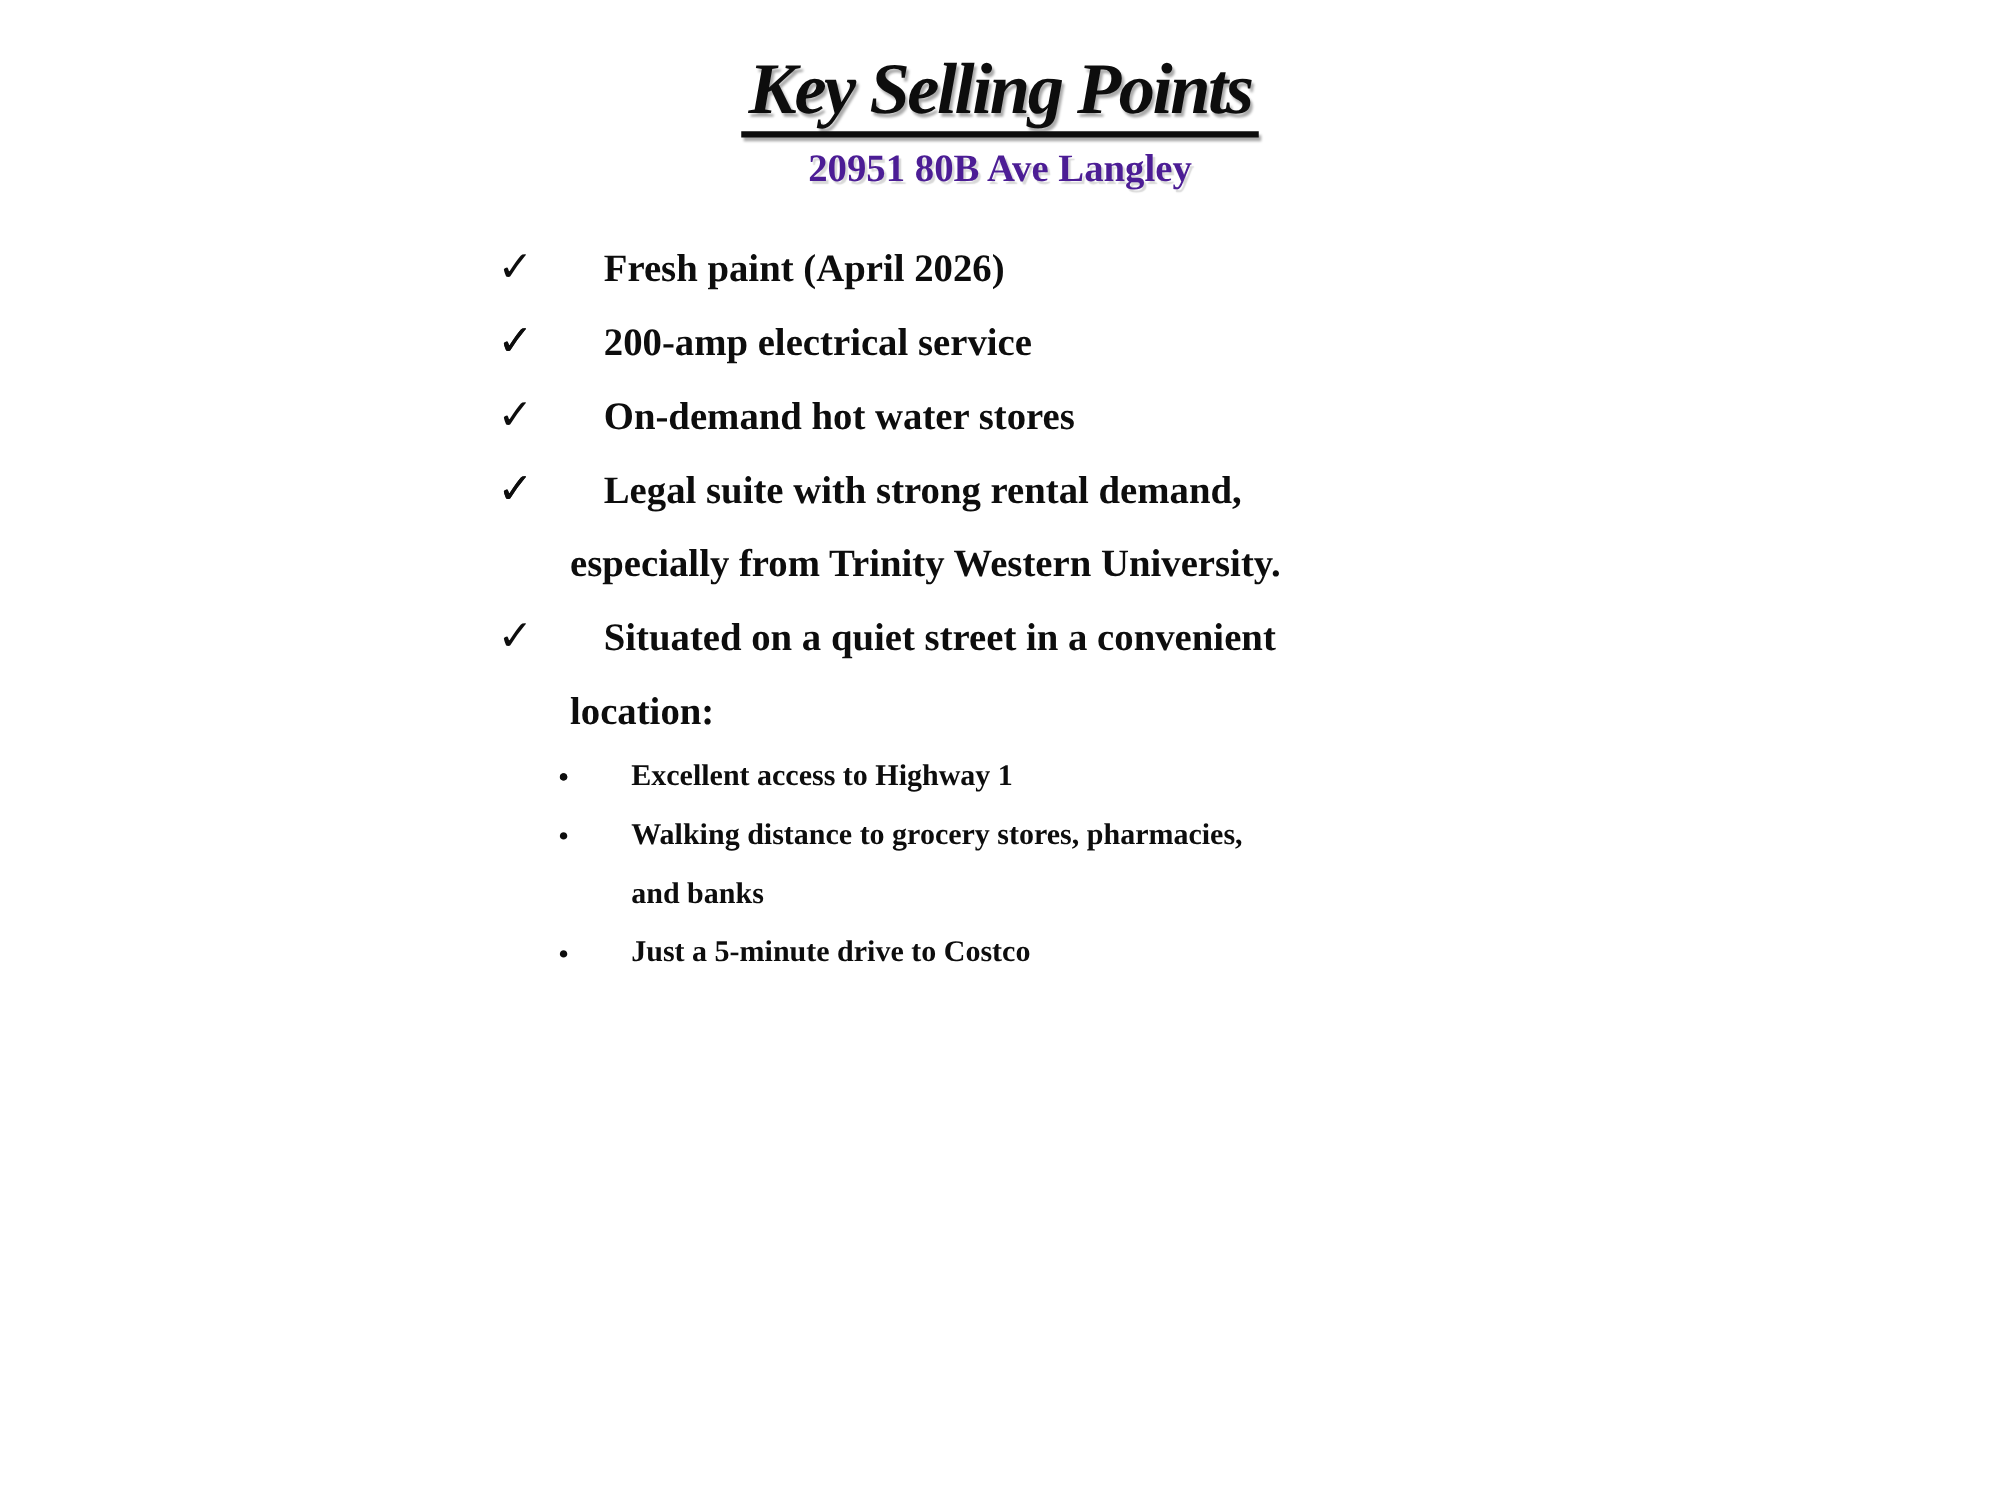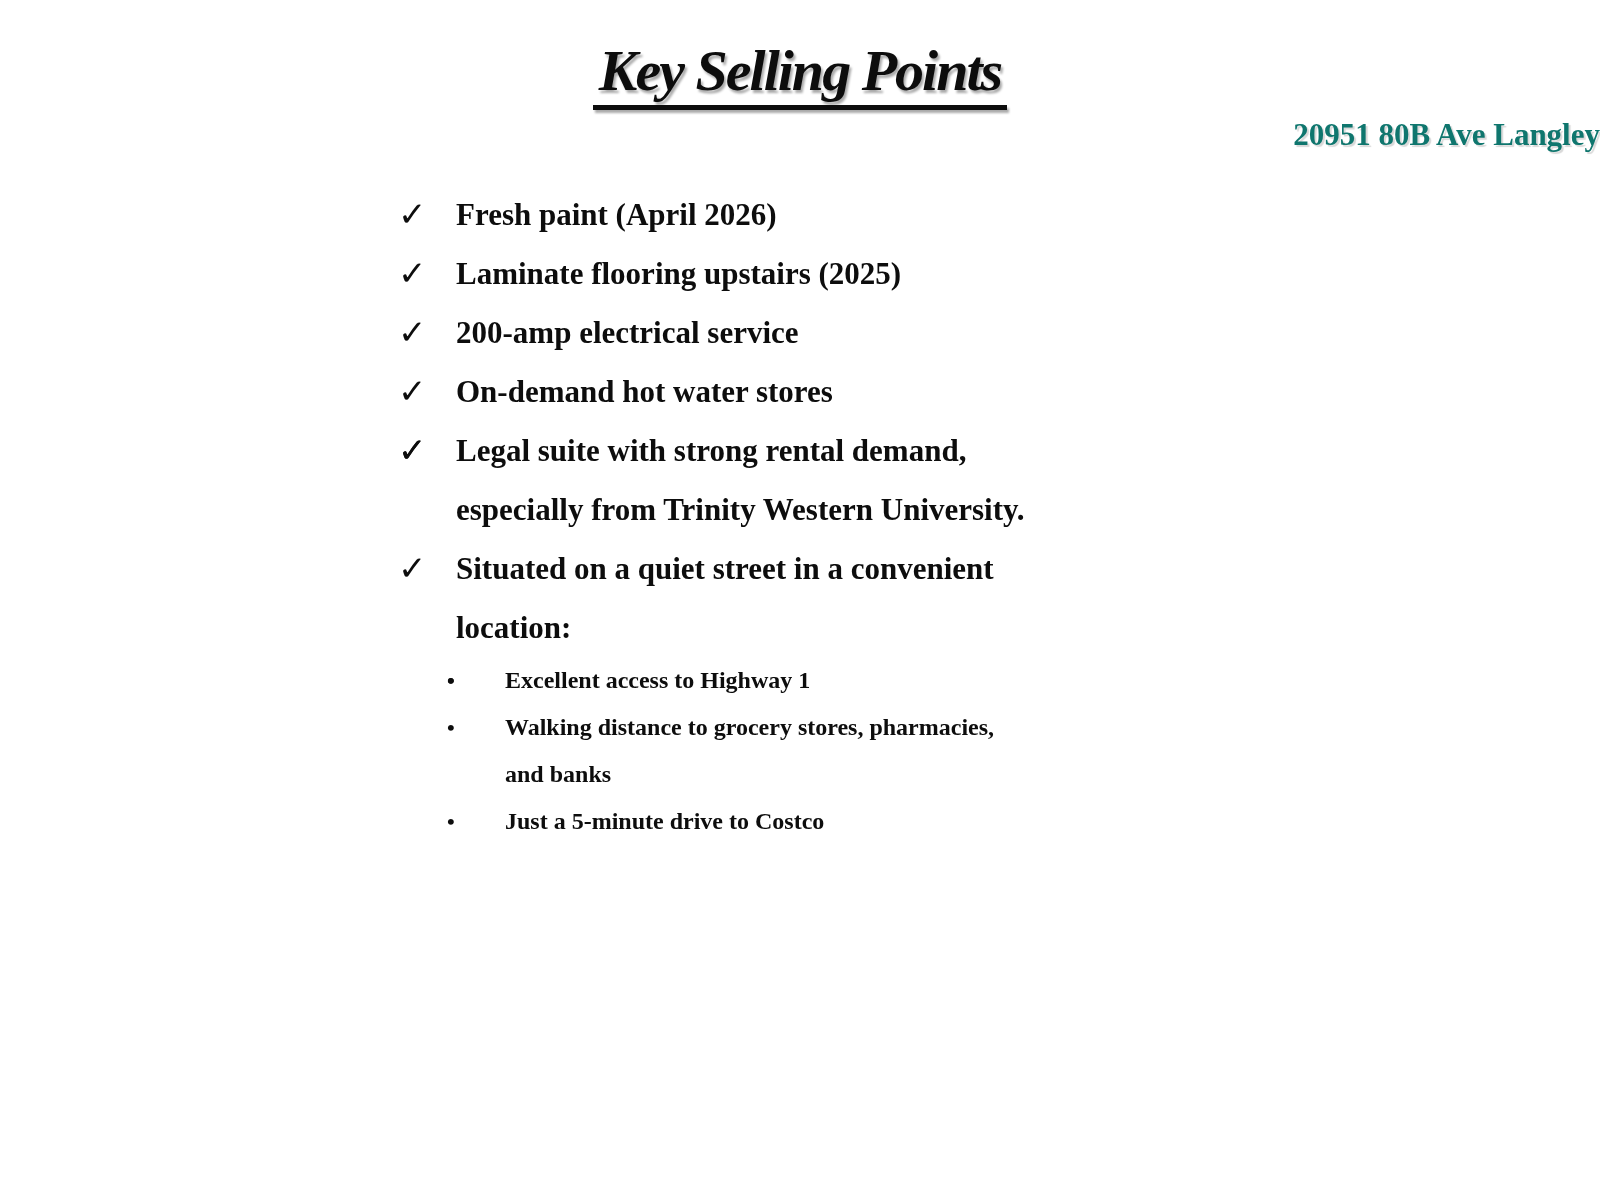--- a/index.html
+++ b/index.html
@@ -30,38 +30,39 @@
     color: #0d0d0d;
     border-bottom: 5px solid #0d0d0d;
     padding: 0 6px 3px 6px;
     filter: drop-shadow(2px 3px 1px #ababab);
   }
   .subtitle {
     margin-top: 7px;
     font-size: 31px;
     line-height: 36px;
     font-weight: 700;
-    color: #0f766e;
+    color: #4c1d95;
     text-shadow: 2px 2px 1px #d8d8d8;
-    text-align: right;
+    text-align: center;
   }
   .points {
     margin: 32px 0 0 396px;
   }
   .point {
     position: relative;
     width: 700px;
     padding-left: 60px;
     font-size: 31px;
     font-weight: 700;
     line-height: 59px;
     color: #0d0d0d;
   }
   .point-text {
     white-space: pre-line;
+    margin-left: 27px;
   }
   .check {
     position: absolute;
     left: 2px;
     top: 0;
     font-weight: 400;
     font-size: 34px;
     line-height: 59px;
     color: #0d0d0d;
   }
@@ -101,21 +102,20 @@
 
   <div class="points">
 
     <div class="point">
       <span class="check">✓</span>
       <span class="point-text">Fresh paint (April 2026)</span>
     </div>
 
     <div class="point">
       <span class="check">✓</span>
-      <span class="point-text">Laminate flooring upstairs (2025)</span>
     </div>
 
     <div class="point">
       <span class="check">✓</span>
       <span class="point-text">200-amp electrical service</span>
     </div>
 
     <div class="point">
       <span class="check">✓</span>
       <span class="point-text">On-demand hot water stores</span>

